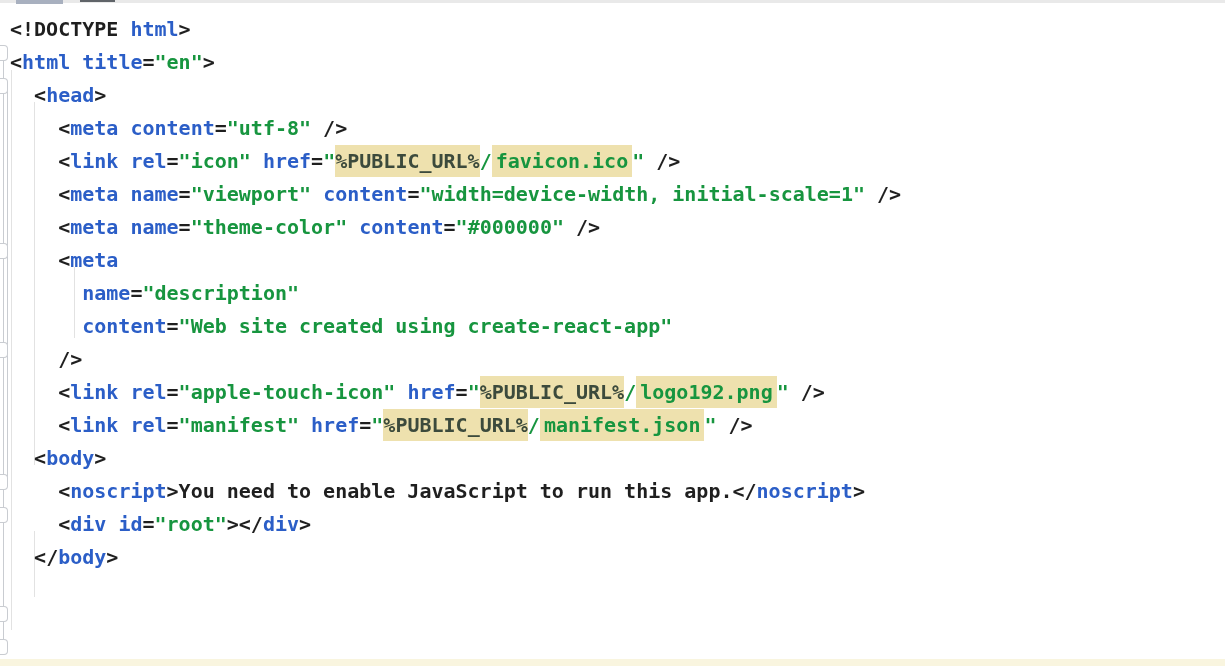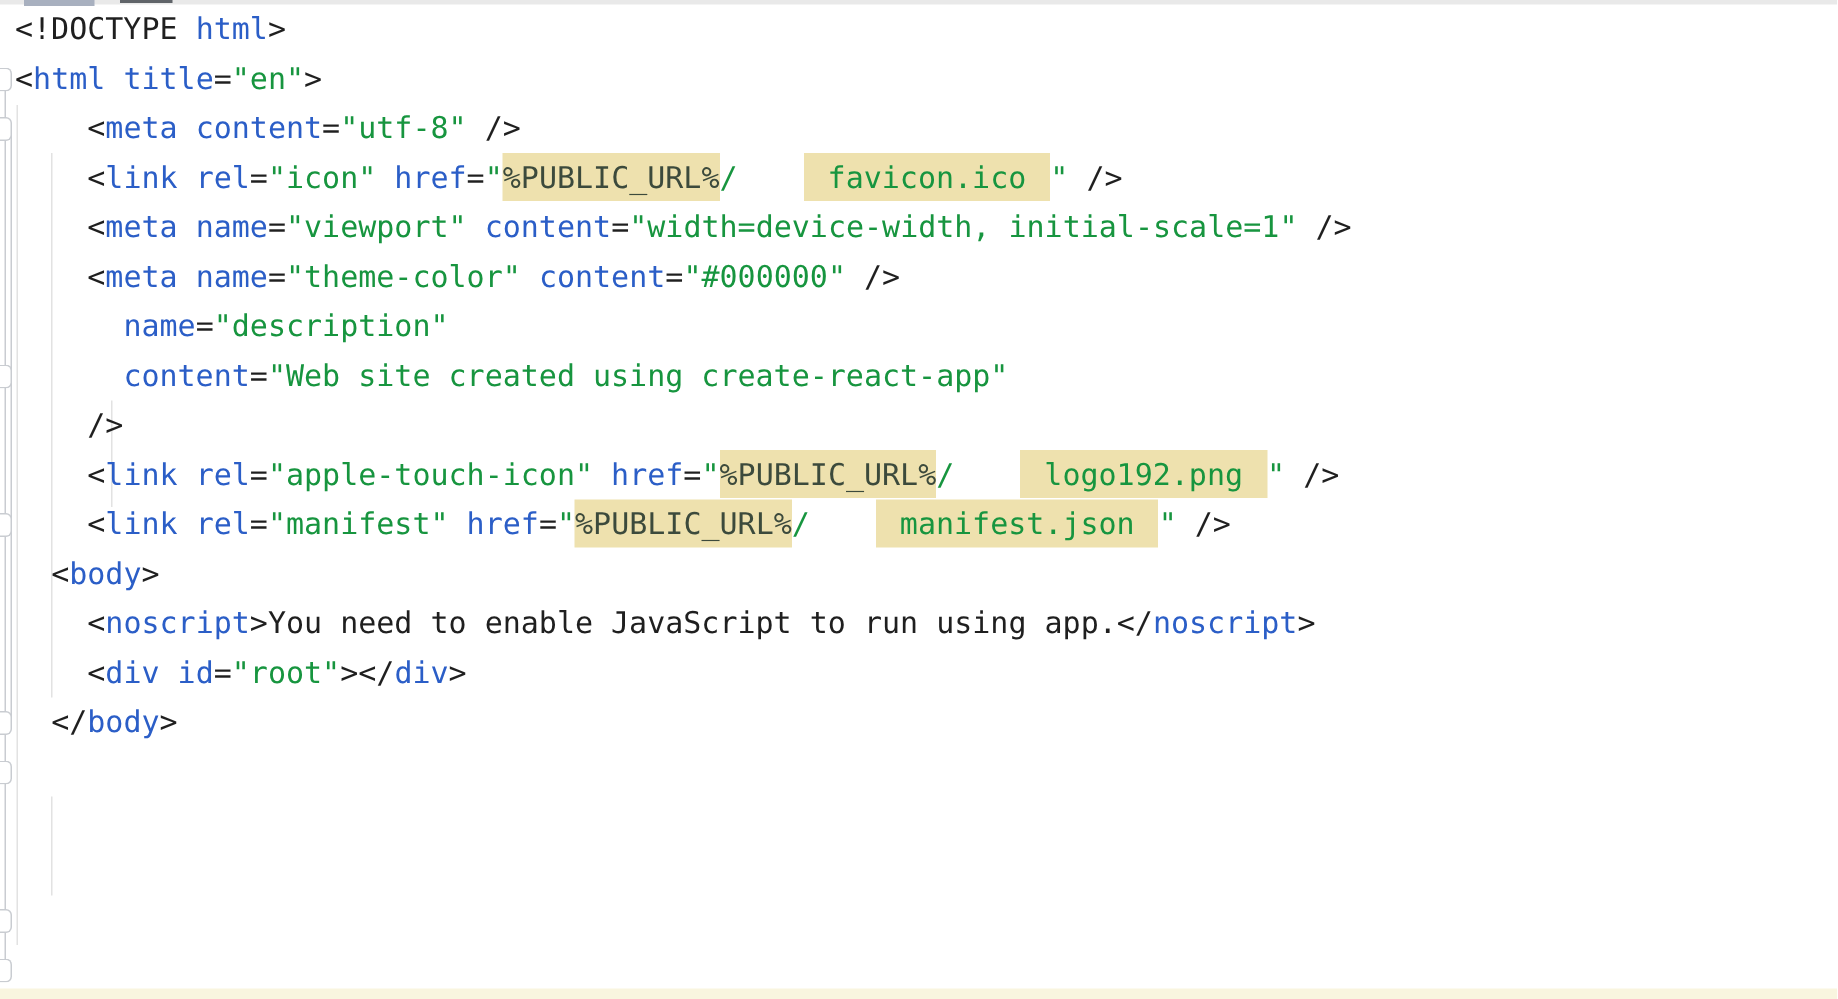--- a/index.html
+++ b/index.html
@@ -1,29 +1,29 @@
 <!DOCTYPE html>
 <html style="--c-pun: #1f1f1f; --c-name: #2b5ec7; --c-str: #17953f; --c-plain: #1f1f1f; --c-hl: #eee1ae; --c-var: #3c4a3c; --c-fold: #c9ccd1; --c-guide: #e2e2e2; --c-track: #e9e9e9; --c-thumb: #a8b0bf; --c-dark: #606469; --c-cream: #f9f5df;"><head>
 <meta charset="utf-8">
 <style>
   html,body{margin:0;padding:0;background:#fff;}
   #screen{
     position:relative;width:1225px;height:666px;overflow:hidden;background:#ffffff;
     font-family:"DejaVu Sans Mono","Liberation Mono",monospace;
     font-size:20px;line-height:33px;
   }
-  #code{position:absolute;left:0;top:3px;width:100%;}
+  #code{position:absolute;left:0;top:13px;width:100%;font-weight:bold;}
   .line{height:33px;white-space:pre;padding-left:10px;}
   .tk-pun{color:var(--c-pun);}
   .tk-tag{color:var(--c-name);}
   .tk-attr{color:var(--c-name);}
   .tk-str{color:var(--c-str);}
   .tk-text{color:var(--c-plain);}
   .tk-var{color:var(--c-var);background:var(--c-hl);padding:4px 0;}
-  .tk-file{color:var(--c-str);background:var(--c-hl);padding:4px 16px;margin-left:44px;}
+  .tk-file{color:var(--c-str);background:var(--c-hl);padding:4px 4px;}
   .guide{position:absolute;width:1px;background:var(--c-guide);}
   .foldline{position:absolute;width:1px;background:var(--c-fold);}
   .foldmark{
     position:absolute;left:0;width:7px;height:14px;background:#ffffff;
     border:1px solid var(--c-fold);border-left:none;border-radius:0 4px 4px 0;
   }
   #top-track{position:absolute;left:0;top:0;width:100%;height:3px;background:var(--c-track);}
   #top-thumb{position:absolute;top:0;height:4px;background:var(--c-thumb);}
   #top-dark{position:absolute;top:0;height:2px;background:var(--c-dark);}
   #bottom-strip{position:absolute;left:0;bottom:0;width:100%;height:7px;background:var(--c-cream);}
@@ -47,28 +47,30 @@
       <div class="foldmark" style="top: 242.5px;"></div>
       <div class="foldmark" style="top: 341.5px;"></div>
       <div class="foldmark" style="top: 473.5px;"></div>
       <div class="foldmark" style="top: 506.5px;"></div>
       <div class="foldmark" style="top: 605.5px;"></div>
       <div class="foldmark" style="top: 638.5px;"></div>
     </div>
   <div id="code">
       <div class="line"><span class="tk-pun">&lt;!DOCTYPE </span><span class="tk-tag">html</span><span class="tk-pun">&gt;</span></div>
       <div class="line"><span class="tk-pun">&lt;</span><span class="tk-tag">html</span><span class="tk-text"> </span><span class="tk-attr">title</span><span class="tk-pun">=</span><span class="tk-str">"en"</span><span class="tk-pun">&gt;</span></div>
+      <div class="line"><span class="tk-text">  </span><span class="tk-pun">&lt;</span><span class="tk-tag">head</span><span class="tk-pun">&gt;</span></div>
       <div class="line"><span class="tk-text">    </span><span class="tk-pun">&lt;</span><span class="tk-tag">meta</span><span class="tk-text"> </span><span class="tk-attr">content</span><span class="tk-pun">=</span><span class="tk-str">"utf-8"</span><span class="tk-pun"> /&gt;</span></div>
       <div class="line"><span class="tk-text">    </span><span class="tk-pun">&lt;</span><span class="tk-tag">link</span><span class="tk-text"> </span><span class="tk-attr">rel</span><span class="tk-pun">=</span><span class="tk-str">"icon"</span><span class="tk-text"> </span><span class="tk-attr">href</span><span class="tk-pun">=</span><span class="tk-str">"</span><span class="tk-var">%PUBLIC_URL%</span><span class="tk-str">/</span><span class="tk-file">favicon.ico</span><span class="tk-str">"</span><span class="tk-pun"> /&gt;</span></div>
       <div class="line"><span class="tk-text">    </span><span class="tk-pun">&lt;</span><span class="tk-tag">meta</span><span class="tk-text"> </span><span class="tk-attr">name</span><span class="tk-pun">=</span><span class="tk-str">"viewport"</span><span class="tk-text"> </span><span class="tk-attr">content</span><span class="tk-pun">=</span><span class="tk-str">"width=device-width, initial-scale=1"</span><span class="tk-pun"> /&gt;</span></div>
       <div class="line"><span class="tk-text">    </span><span class="tk-pun">&lt;</span><span class="tk-tag">meta</span><span class="tk-text"> </span><span class="tk-attr">name</span><span class="tk-pun">=</span><span class="tk-str">"theme-color"</span><span class="tk-text"> </span><span class="tk-attr">content</span><span class="tk-pun">=</span><span class="tk-str">"#000000"</span><span class="tk-pun"> /&gt;</span></div>
+      <div class="line"><span class="tk-text">    </span><span class="tk-pun">&lt;</span><span class="tk-tag">meta</span></div>
       <div class="line"><span class="tk-text">      </span><span class="tk-attr">name</span><span class="tk-pun">=</span><span class="tk-str">"description"</span></div>
       <div class="line"><span class="tk-text">      </span><span class="tk-attr">content</span><span class="tk-pun">=</span><span class="tk-str">"Web site created using create-react-app"</span></div>
       <div class="line"><span class="tk-text">    </span><span class="tk-pun">/&gt;</span></div>
       <div class="line"><span class="tk-text">    </span><span class="tk-pun">&lt;</span><span class="tk-tag">link</span><span class="tk-text"> </span><span class="tk-attr">rel</span><span class="tk-pun">=</span><span class="tk-str">"apple-touch-icon"</span><span class="tk-text"> </span><span class="tk-attr">href</span><span class="tk-pun">=</span><span class="tk-str">"</span><span class="tk-var">%PUBLIC_URL%</span><span class="tk-str">/</span><span class="tk-file">logo192.png</span><span class="tk-str">"</span><span class="tk-pun"> /&gt;</span></div>
       <div class="line"><span class="tk-text">    </span><span class="tk-pun">&lt;</span><span class="tk-tag">link</span><span class="tk-text"> </span><span class="tk-attr">rel</span><span class="tk-pun">=</span><span class="tk-str">"manifest"</span><span class="tk-text"> </span><span class="tk-attr">href</span><span class="tk-pun">=</span><span class="tk-str">"</span><span class="tk-var">%PUBLIC_URL%</span><span class="tk-str">/</span><span class="tk-file">manifest.json</span><span class="tk-str">"</span><span class="tk-pun"> /&gt;</span></div>
       <div class="line"><span class="tk-text">  </span><span class="tk-pun">&lt;</span><span class="tk-tag">body</span><span class="tk-pun">&gt;</span></div>
-      <div class="line"><span class="tk-text">    </span><span class="tk-pun">&lt;</span><span class="tk-tag">noscript</span><span class="tk-pun">&gt;</span><span class="tk-text">You need to enable JavaScript to run using app.</span><span class="tk-pun">&lt;/</span><span class="tk-tag">noscript</span><span class="tk-pun">&gt;</span></div>
+      <div class="line"><span class="tk-text">    </span><span class="tk-pun">&lt;</span><span class="tk-tag">noscript</span><span class="tk-pun">&gt;</span><span class="tk-text">You need to enable JavaScript to run this app.</span><span class="tk-pun">&lt;/</span><span class="tk-tag">noscript</span><span class="tk-pun">&gt;</span></div>
       <div class="line"><span class="tk-text">    </span><span class="tk-pun">&lt;</span><span class="tk-tag">div</span><span class="tk-text"> </span><span class="tk-attr">id</span><span class="tk-pun">=</span><span class="tk-str">"root"</span><span class="tk-pun">&gt;</span><span class="tk-pun">&lt;/</span><span class="tk-tag">div</span><span class="tk-pun">&gt;</span></div>
       <div class="line"><span class="tk-text">  </span><span class="tk-pun">&lt;/</span><span class="tk-tag">body</span><span class="tk-pun">&gt;</span></div>
     </div>
   <div id="bottom-strip"></div>
 </div>
 
 </body></html>

